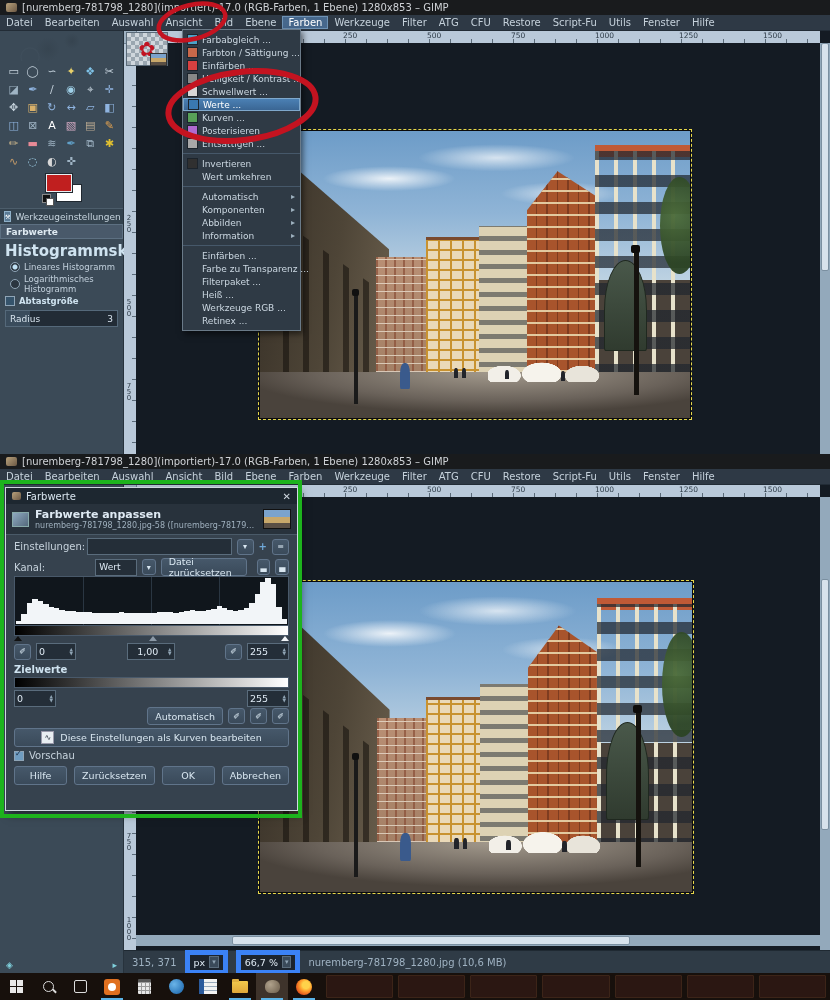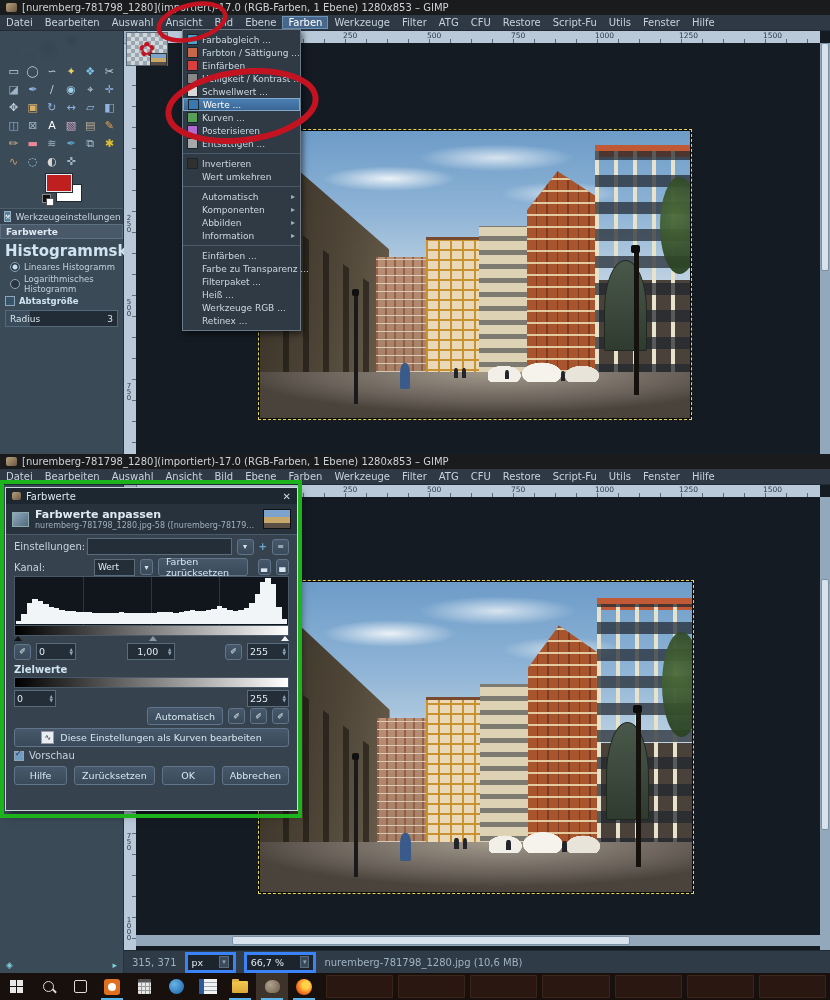--- a/index.html
+++ b/index.html
@@ -177,22 +177,22 @@
   .spin .arrows{display:flex;flex-direction:column;font-size:4.5px;color:#8fa4b4;line-height:4px;}
   .pipette{width:17px;height:15px;}
   .curves-btn{margin:3px 8px 0 8px;height:17px;display:flex;align-items:center;gap:6px;justify-content:center;font-size:9.5px;}
   .curves-btn .ci{width:11px;height:11px;background:#e8eef2;color:#1a2430;font-size:8px;display:flex;align-items:center;justify-content:center;border:1px solid #99a;}
   .dlg-btn-row{display:flex;gap:7px;padding:5px 8px 0 8px;}
   .dlg-btn-row .dbtn{flex:1;height:17px;}
 
   
   .status{height:22px;background:#2f3b46;border-top:1px solid #1f2932;display:flex;align-items:center;
      gap:8px;padding:0 8px;color:#9fb2c2;font-size:10px;}
-  .mini-combo{background:#1c242e;border:3px solid #3b82f6;height:15px;display:flex;align-items:center;
-     color:#dfeaf4;font-size:9.5px;padding:0 4px;gap:16px;}
+  .mini-combo{background:#1c242e;border:5px solid #3b82f6;height:15px;display:flex;align-items:center;
+     color:#dfeaf4;font-size:9.5px;padding:0 4px;gap:4px;}
   .mini-combo .da{color:#8fa4b4;font-size:7px;background:#3a4a5a;padding:1px 2px;border:1px solid #5a6c7c;}
 
   .toolbox-footer{position:absolute;bottom:3px;left:6px;right:6px;display:flex;justify-content:space-between;color:#7fd0dc;font-size:9px;}
 
   
   .taskbar{position:absolute;left:0;top:973px;width:830px;height:27px;background:#17100c;display:flex;align-items:stretch;z-index:80;}
   .tb-icon{width:32px;position:relative;display:flex;align-items:center;justify-content:center;}
   .tb-icon.active{background:#3e332b;}
   .tb-icon .run{position:absolute;left:5px;right:5px;bottom:0;height:2px;background:#5ab3e8;}
   .tb-tiles{margin-left:6px;display:flex;align-items:center;gap:5px;flex:1;padding-right:4px;}
@@ -577,21 +577,21 @@
       <div class="dbtn sm">▾</div>
       <span style="color:#6fa8d8;font-weight:bold;">+</span>
       <div class="dbtn sm">≡</div>
     </div>
     <div class="drow">
       <span style="width:68px;">Kanal:</span>
       <div class="entry" style="width:44px;margin-left:24px;">
           <span>Wert</span>
         </div>
       <div class="dbtn sm">▾</div>
-      <div class="dbtn">Farben zurücksetzen</div>
+      <div class="dbtn">Datei zurücksetzen</div>
       <div style="flex:1;"></div>
       <div class="dbtn sm">▃</div>
       <div class="dbtn sm">▄</div>
     </div>
     <div class="hist-wrap" id="histogram">
         <span style="height: 6%;"></span>
         <span style="height: 22%;"></span>
         <span style="height: 46%;"></span>
         <span style="height: 54%;"></span>
         <span style="height: 50%;"></span>

